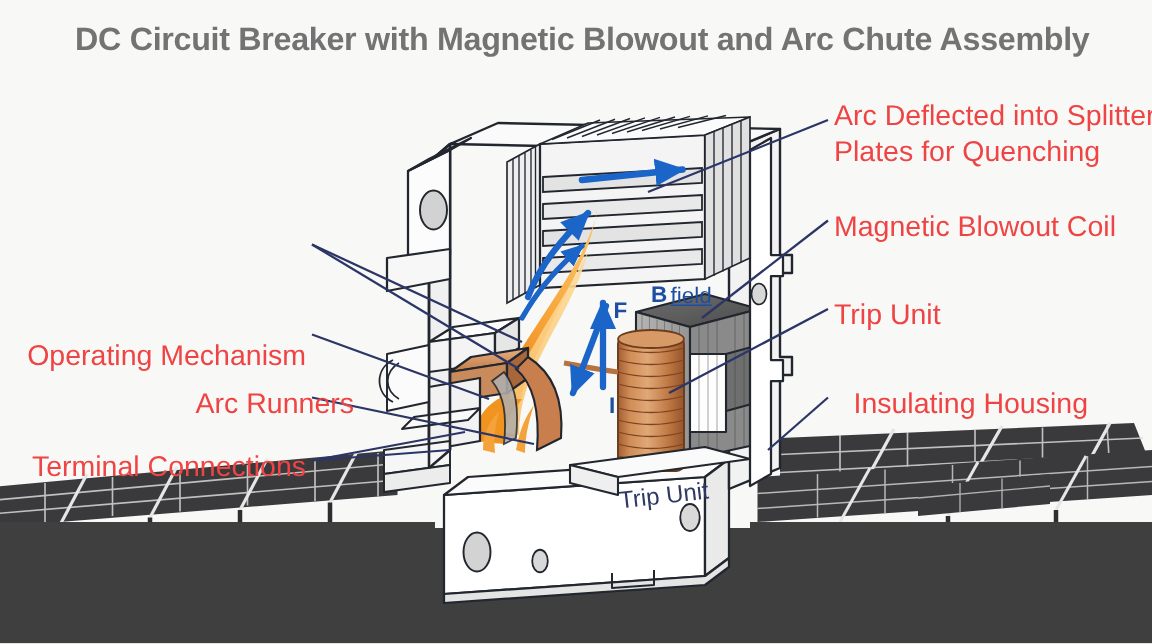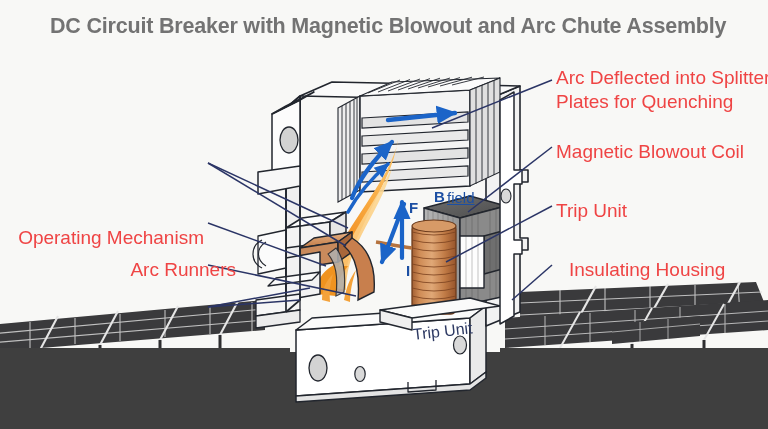--- a/index.html
+++ b/index.html
@@ -424,20 +424,21 @@
 
   <div class="ttl">DC Circuit Breaker with Magnetic Blowout and Arc Chute Assembly</div>
 
   <div class="lbl r" style="left:0;width:204px;top:226px;">
     <div>Operating Mechanism</div>
   </div>
   <div class="lbl r" style="left:0;width:204px;top:258px;margin-left:32px;">
     <div>Arc Runners</div>
   </div>
   <div class="lbl r" style="left:0;width:204px;top:300px;">
+    <div>Terminal Connections</div>
   </div>
 
   <div class="lbl l" style="left:556px;top:66px;">
     <div>Arc Deflected into Splitter</div>
     <div>Plates for Quenching</div>
   </div>
   <div class="lbl l" style="left:556px;top:140px;">
     <div>Magnetic Blowout Coil</div>
   </div>
   <div class="lbl l" style="left:556px;top:199px;">

